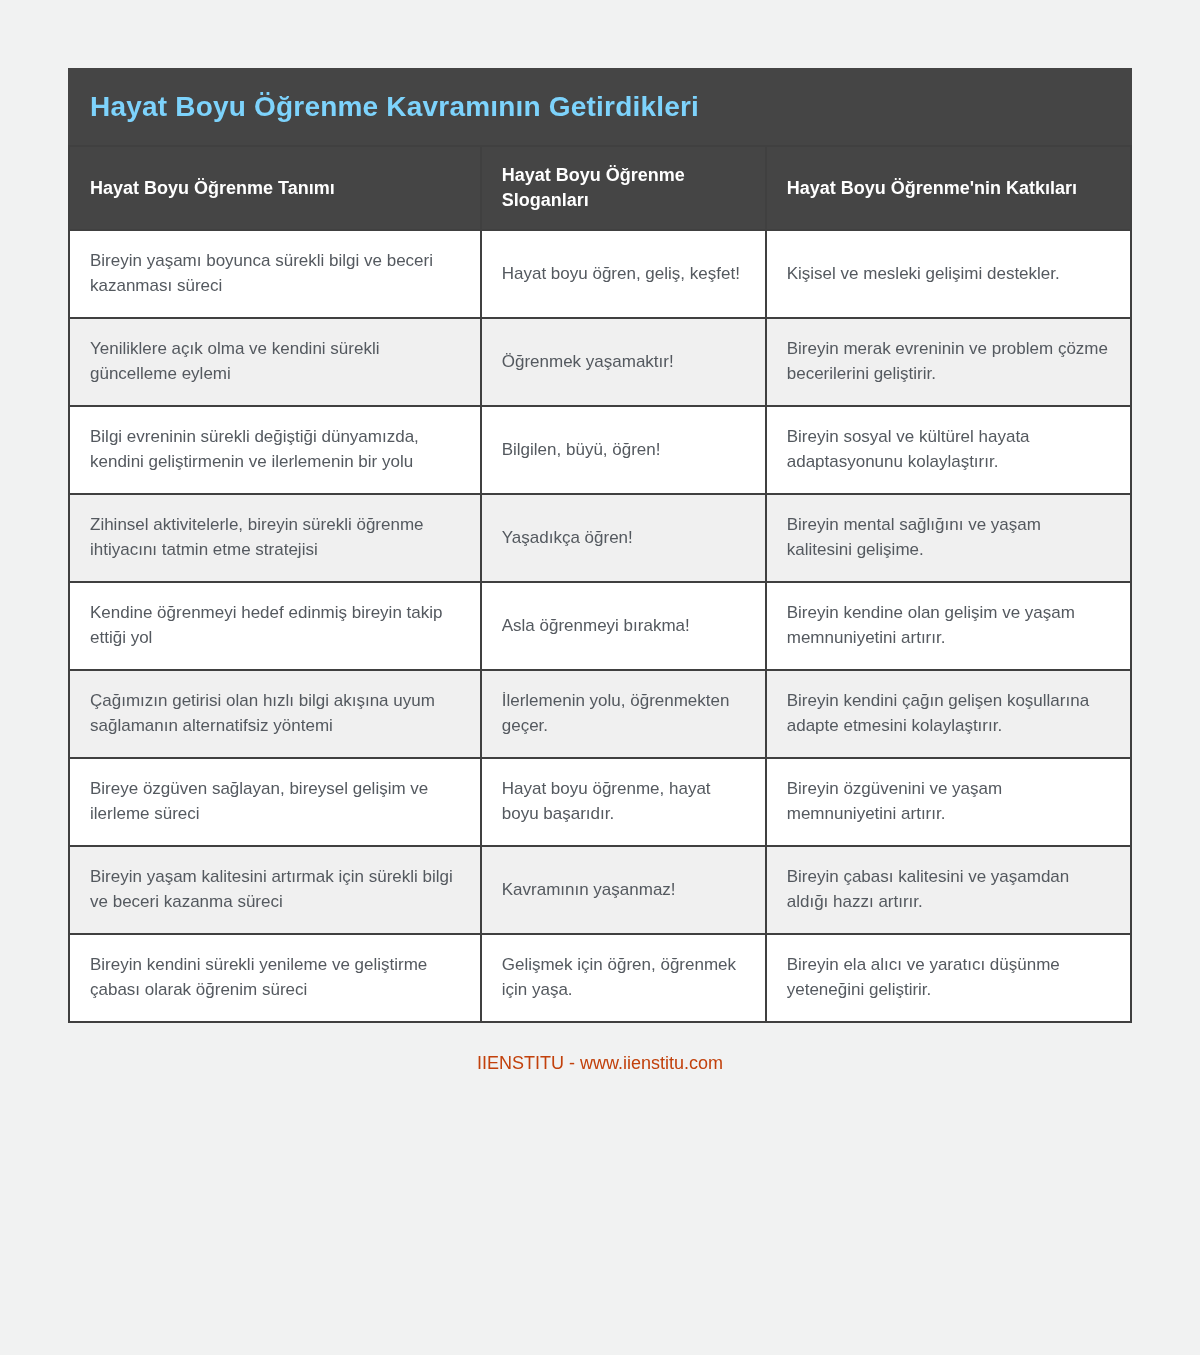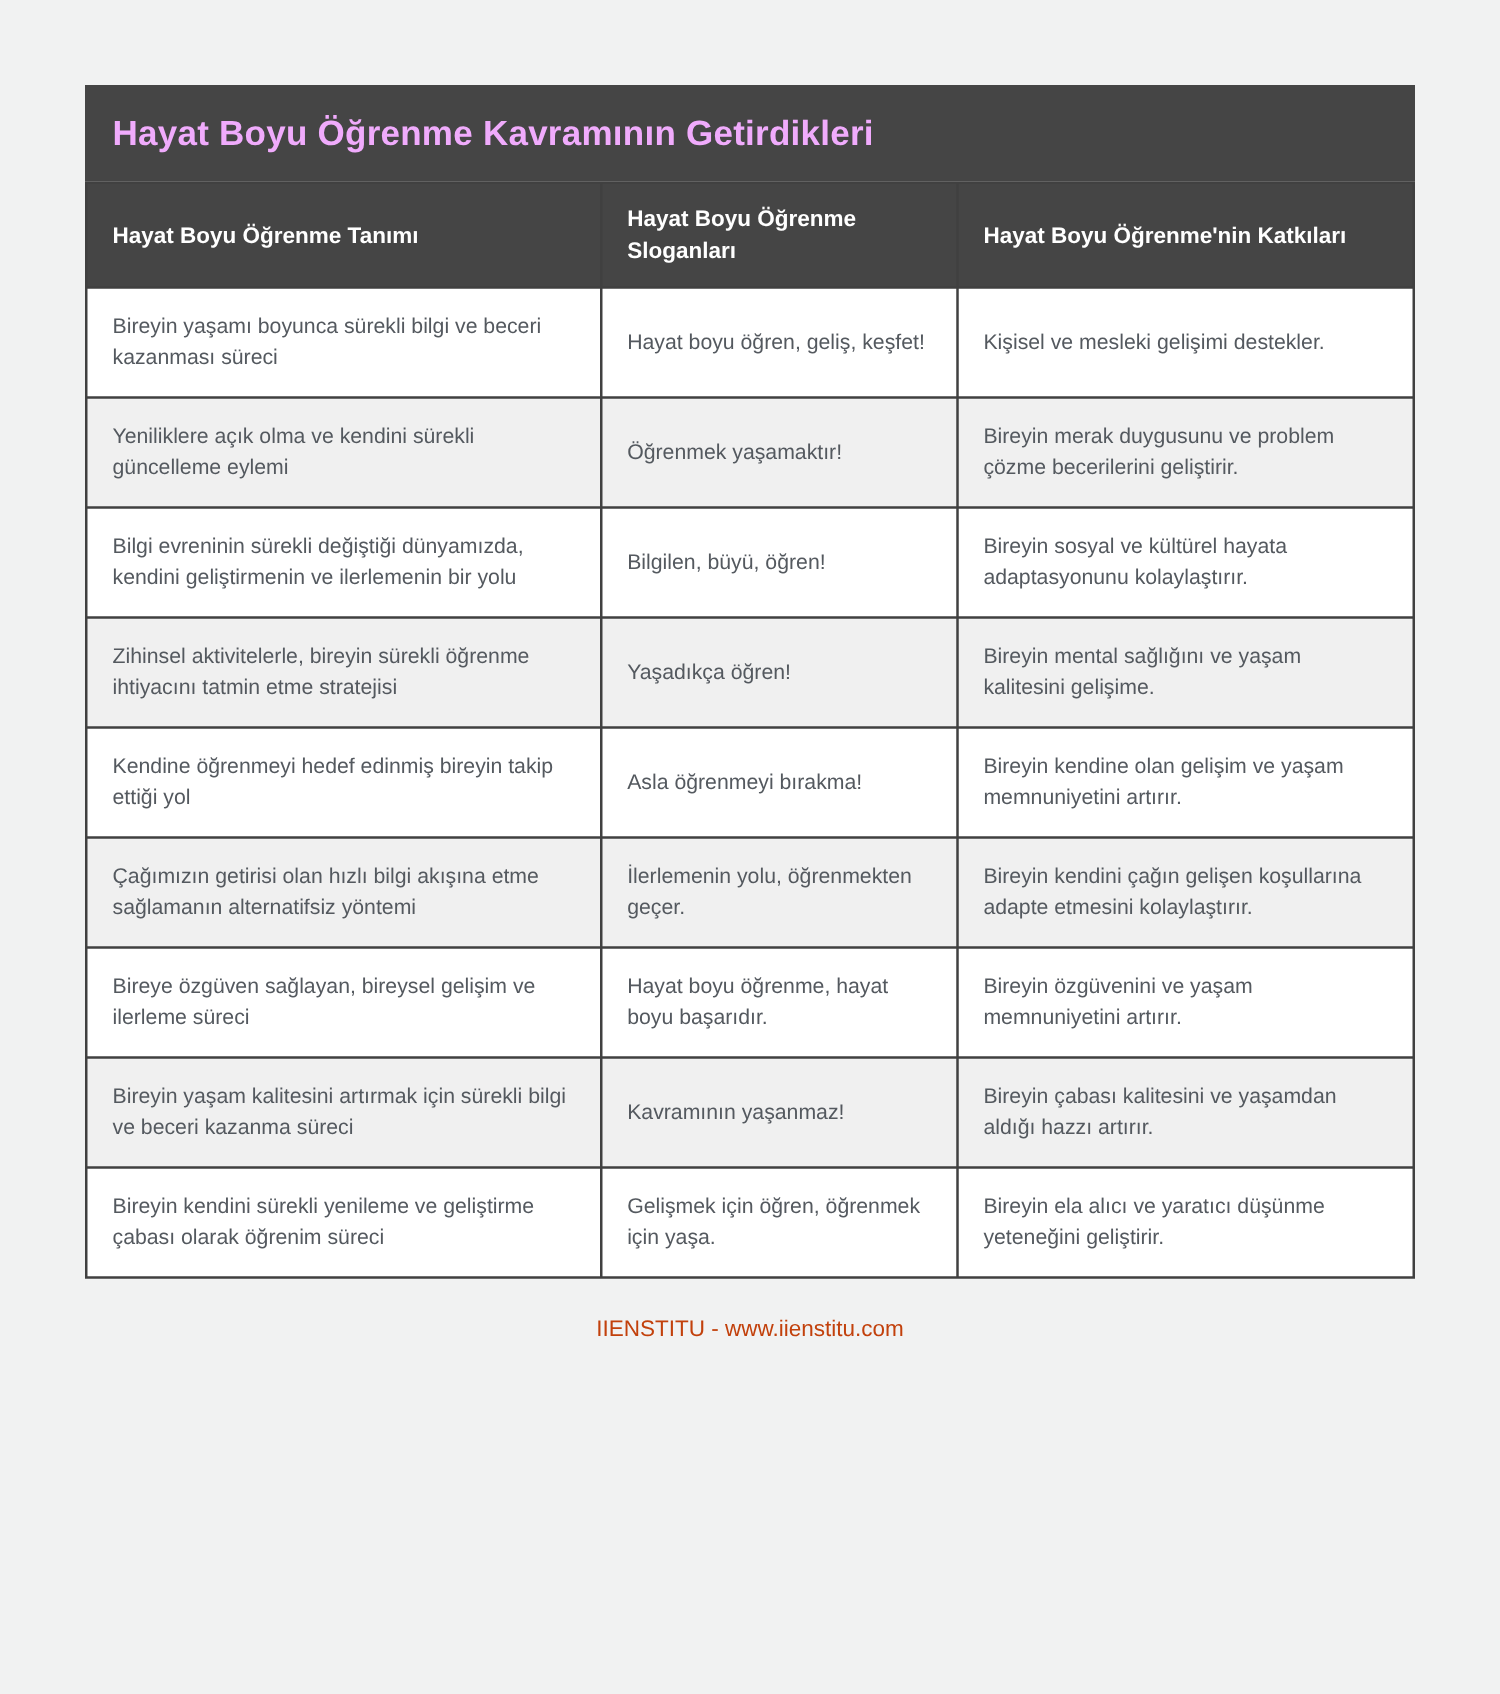--- a/index.html
+++ b/index.html
@@ -13,21 +13,21 @@
     font-family: "Liberation Sans", sans-serif;
     -webkit-font-smoothing: antialiased;
   }
   .wrap {
     width: 1064px;
     margin: 0 auto;
     padding-top: 68px;
   }
   .title-bar {
     background: #454545;
-    color: #f0abfc;
+    color: #7dd3fc;
     height: 77px;
     display: flex;
     align-items: center;
     padding: 0 22px;
     box-sizing: border-box;
     font-size: 28px;
     font-weight: 700;
     letter-spacing: 0.2px;
   }
   table.info-table {
@@ -94,39 +94,39 @@
     </thead>
     <tbody>
       <tr>
         <td>Bireyin yaşamı boyunca sürekli bilgi ve beceri kazanması süreci</td>
         <td>Hayat boyu öğren, geliş, keşfet!</td>
         <td>Kişisel ve mesleki gelişimi destekler.</td>
       </tr>
       <tr>
         <td>Yeniliklere açık olma ve kendini sürekli güncelleme eylemi</td>
         <td>Öğrenmek yaşamaktır!</td>
-        <td>Bireyin merak duygusunu ve problem çözme becerilerini geliştirir.</td>
+        <td>Bireyin merak evreninin ve problem çözme becerilerini geliştirir.</td>
       </tr>
       <tr>
         <td>Bilgi evreninin sürekli değiştiği dünyamızda, kendini geliştirmenin ve ilerlemenin bir yolu</td>
         <td>Bilgilen, büyü, öğren!</td>
         <td>Bireyin sosyal ve kültürel hayata adaptasyonunu kolaylaştırır.</td>
       </tr>
       <tr>
         <td>Zihinsel aktivitelerle, bireyin sürekli öğrenme ihtiyacını tatmin etme stratejisi</td>
         <td>Yaşadıkça öğren!</td>
         <td>Bireyin mental sağlığını ve yaşam kalitesini gelişime.</td>
       </tr>
       <tr>
         <td>Kendine öğrenmeyi hedef edinmiş bireyin takip ettiği yol</td>
         <td>Asla öğrenmeyi bırakma!</td>
         <td>Bireyin kendine olan gelişim ve yaşam memnuniyetini artırır.</td>
       </tr>
       <tr>
-        <td>Çağımızın getirisi olan hızlı bilgi akışına etme sağlamanın alternatifsiz yöntemi</td>
+        <td>Çağımızın getirisi olan hızlı bilgi akışına uyum sağlamanın alternatifsiz yöntemi</td>
         <td>İlerlemenin yolu, öğrenmekten geçer.</td>
         <td>Bireyin kendini çağın gelişen koşullarına adapte etmesini kolaylaştırır.</td>
       </tr>
       <tr>
         <td>Bireye özgüven sağlayan, bireysel gelişim ve ilerleme süreci</td>
         <td>Hayat boyu öğrenme, hayat boyu başarıdır.</td>
         <td>Bireyin özgüvenini ve yaşam memnuniyetini artırır.</td>
       </tr>
       <tr>
         <td>Bireyin yaşam kalitesini artırmak için sürekli bilgi ve beceri kazanma süreci</td>

